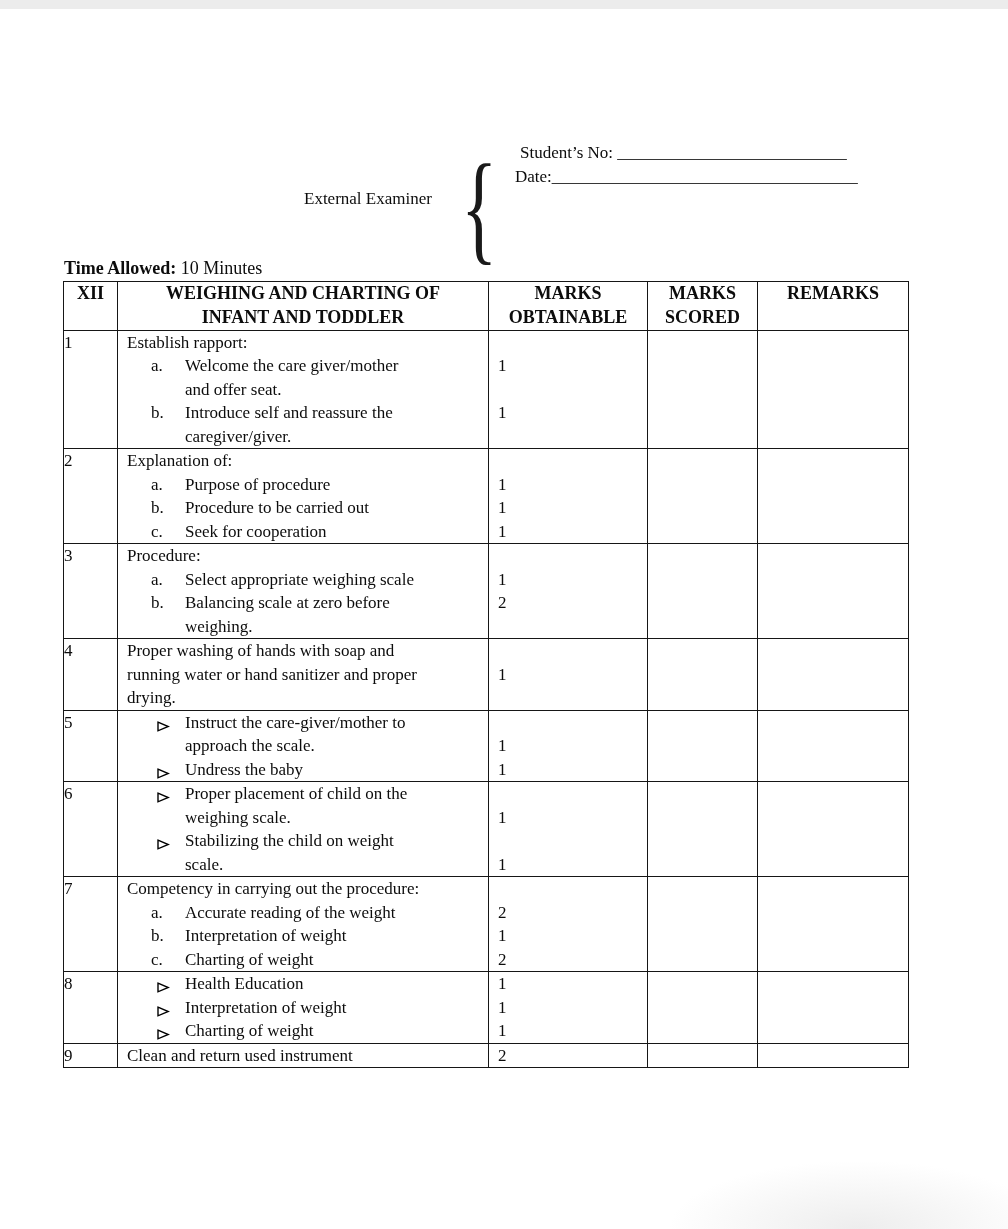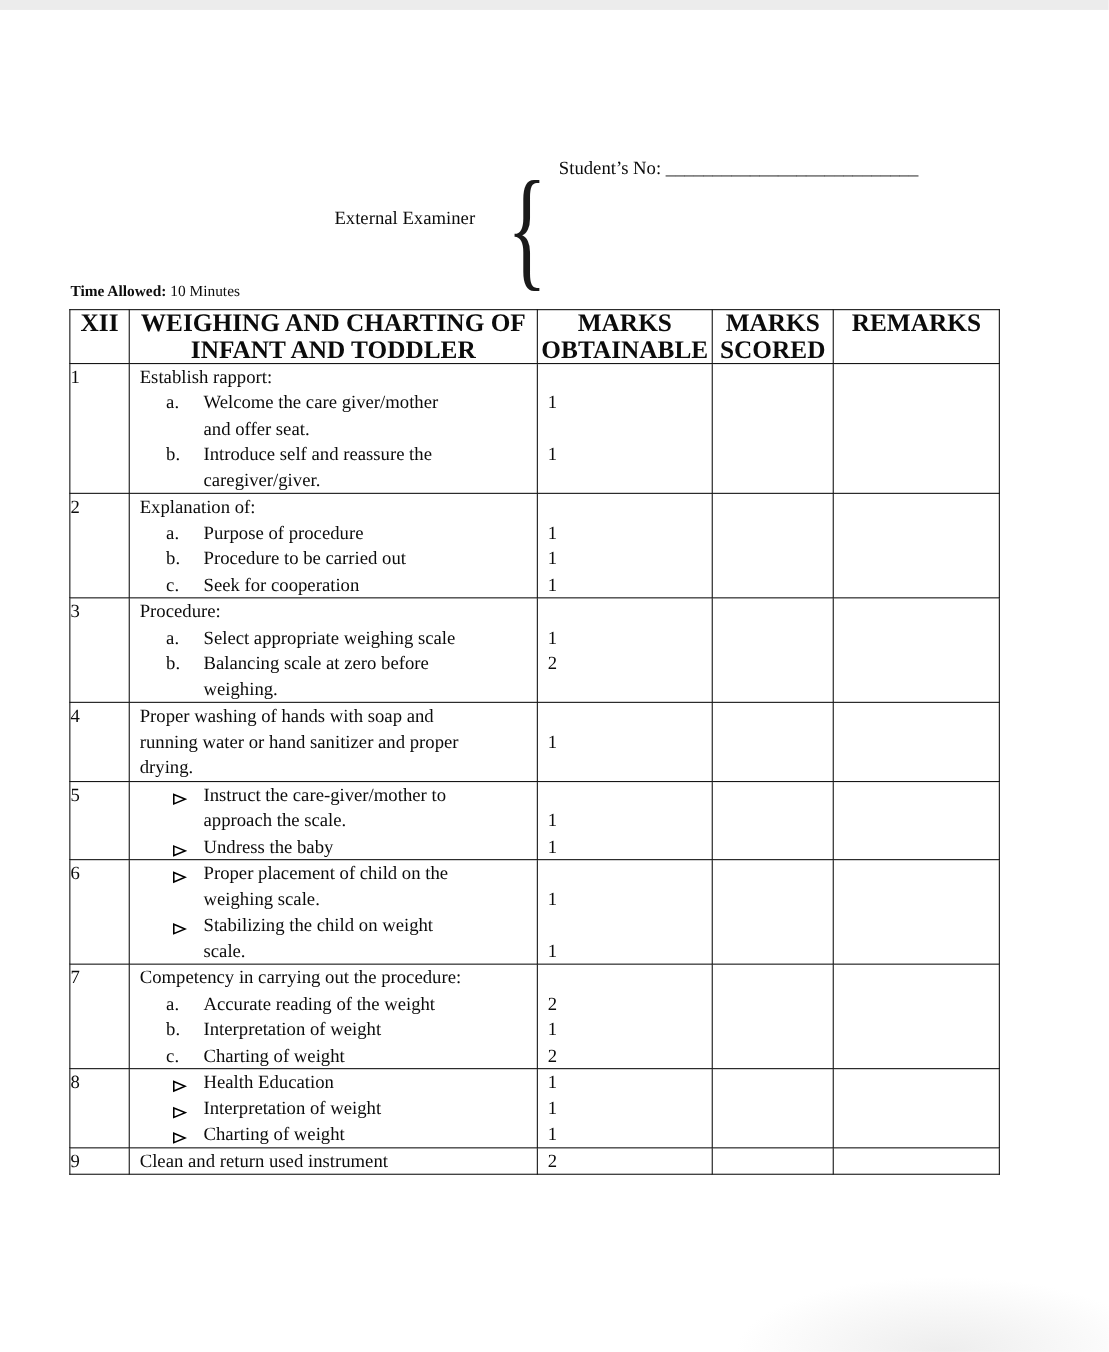--- a/index.html
+++ b/index.html
@@ -22,55 +22,56 @@
     background:radial-gradient(60% 100% at 52% 100%, var(--shadow) 0%, rgba(237,237,237,0) 72%);
   }
 
   
   .examiner-label{position:absolute;left:304px;top:189px;font-size:17px;white-space:nowrap;text-align:center;}
   .brace{
     position:absolute;left:461px;top:147px;font-size:122px;line-height:1;
     transform:scaleX(0.62);transform-origin:left top;font-weight:400;color:#1a1a1a;
   }
   .fields{position:absolute;left:503px;top:141px;font-size:17px;}
-  .field-line{line-height:23.6px;height:23.6px;white-space:nowrap;}
+  .field-line{line-height:23.6px;height:23.6px;white-space:nowrap;margin-left:12px;}
   .field-line.first{padding-left:5px;}
 
   
-  .time-allowed{position:absolute;left:64px;top:258px;font-size:14px;white-space:nowrap;}
+  .time-allowed{position:absolute;left:64px;top:258px;font-size:18px;white-space:nowrap;}
   .b{font-weight:bold;}
 
   
   table.assessment{
     position:absolute;left:63px;top:281px;width:845px;
     border-collapse:collapse;table-layout:fixed;
   }
   table.assessment th,table.assessment td{
     border:1.5px solid var(--border);vertical-align:top;padding:0;
   }
-  th{font-weight:bold;text-align:center;font-size:23px;line-height:23.8px;padding:0;}
+  th{font-weight:bold;text-align:center;font-size:18px;line-height:23.8px;padding:0;}
   .col-num{font-size:17px;line-height:23.5px;padding:0 0 0 7px;}
   .line{position:relative;height:23.5px;line-height:23.5px;font-size:17px;white-space:nowrap;}
   .line.plain{padding-left:9px;}
   .line .lbl{position:absolute;left:33px;}
   .line .txt{display:inline-block;margin-left:67px;}
   .line .arr{position:absolute;left:38px;top:5px;}
   .col-marks .mline{padding-left:9px;}
 </style>
 </head>
 <body>
 
 <div class="top-band"></div>
 <div class="page-shadow"></div>
 
 <div class="examiner-label">External Examiner</div>
 <div class="brace">{</div>
 
 <div class="fields">
   <div class="field-line first"><span>Student’s No:</span><span> ___________________________</span></div>
+  <div class="field-line"><span>Date:</span><span>____________________________________</span></div>
 </div>
 
 <div class="time-allowed"><span class="b">Time Allowed:</span><span> 10 Minutes</span></div>
 
 <table class="assessment">
   <colgroup>
     <col style="width:54px">
       <col style="width:371px">
       <col style="width:159px">
     <col style="width:110px">

